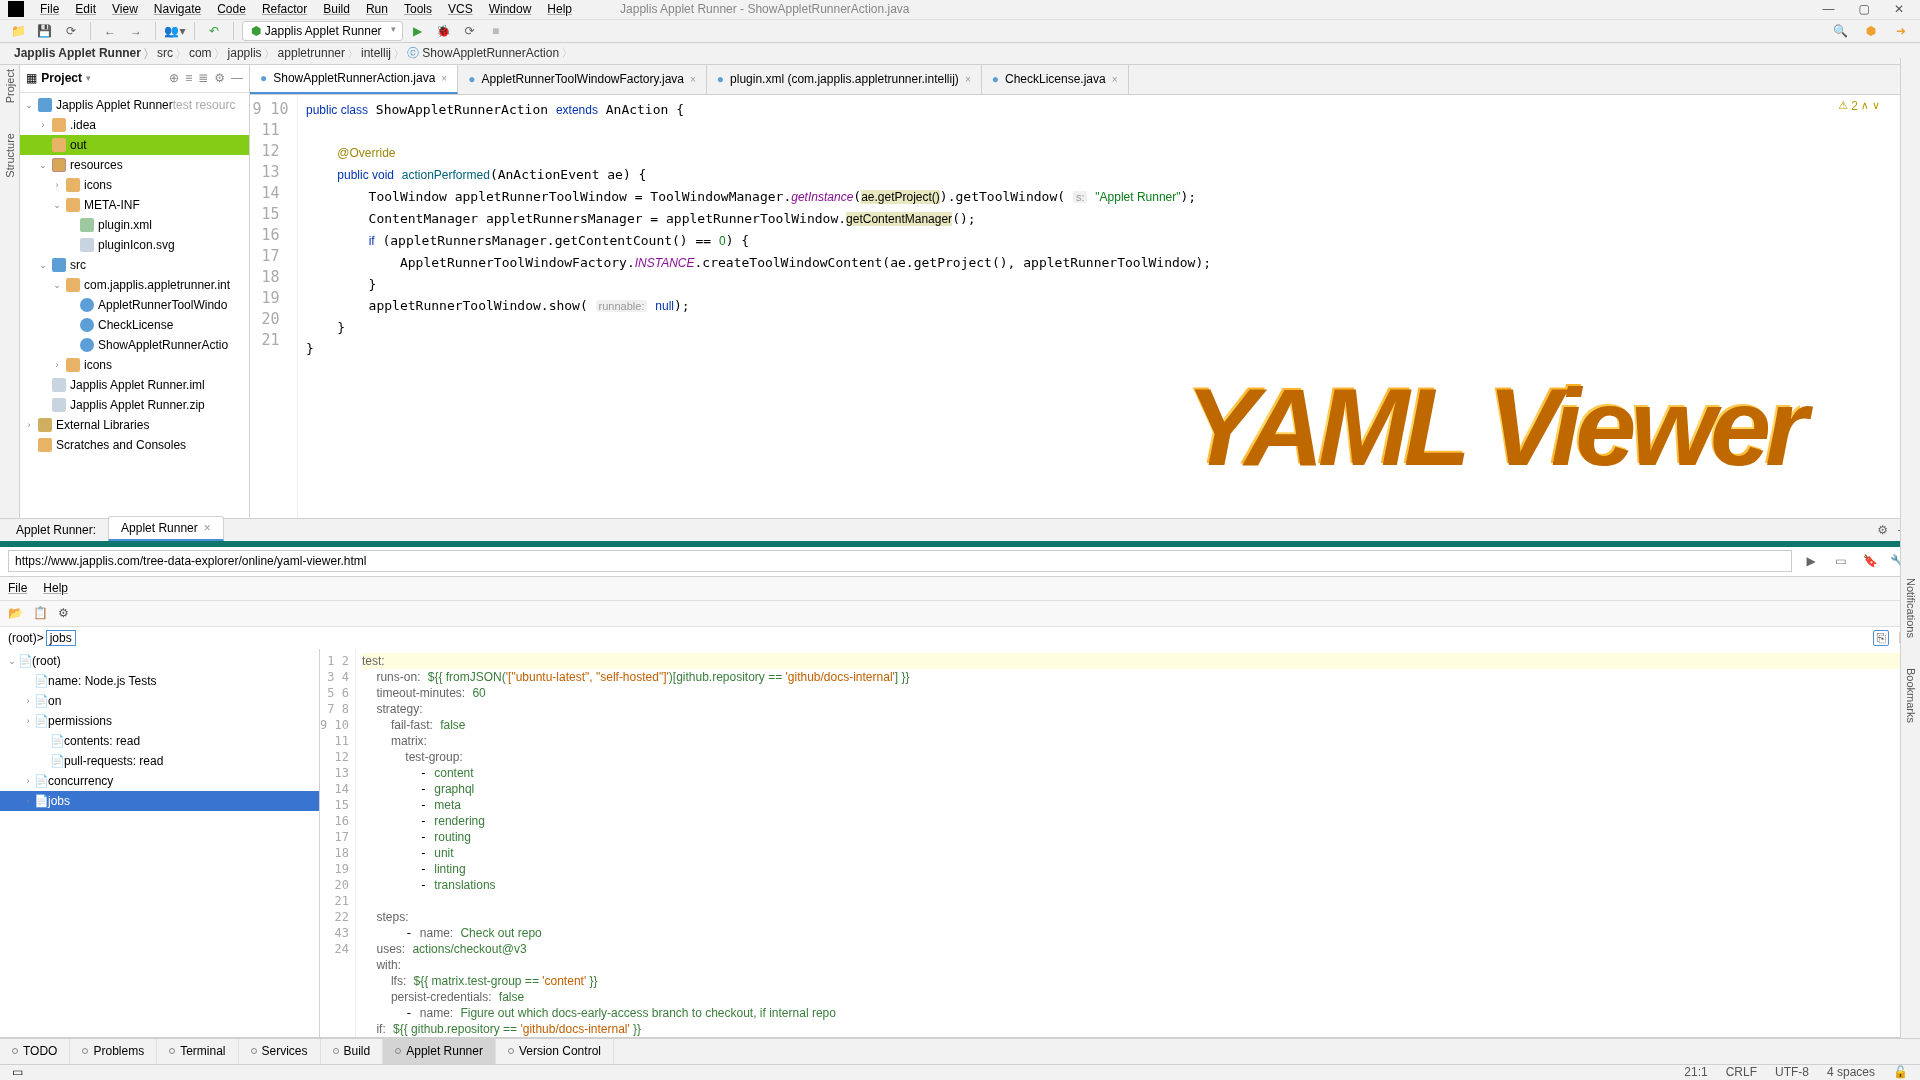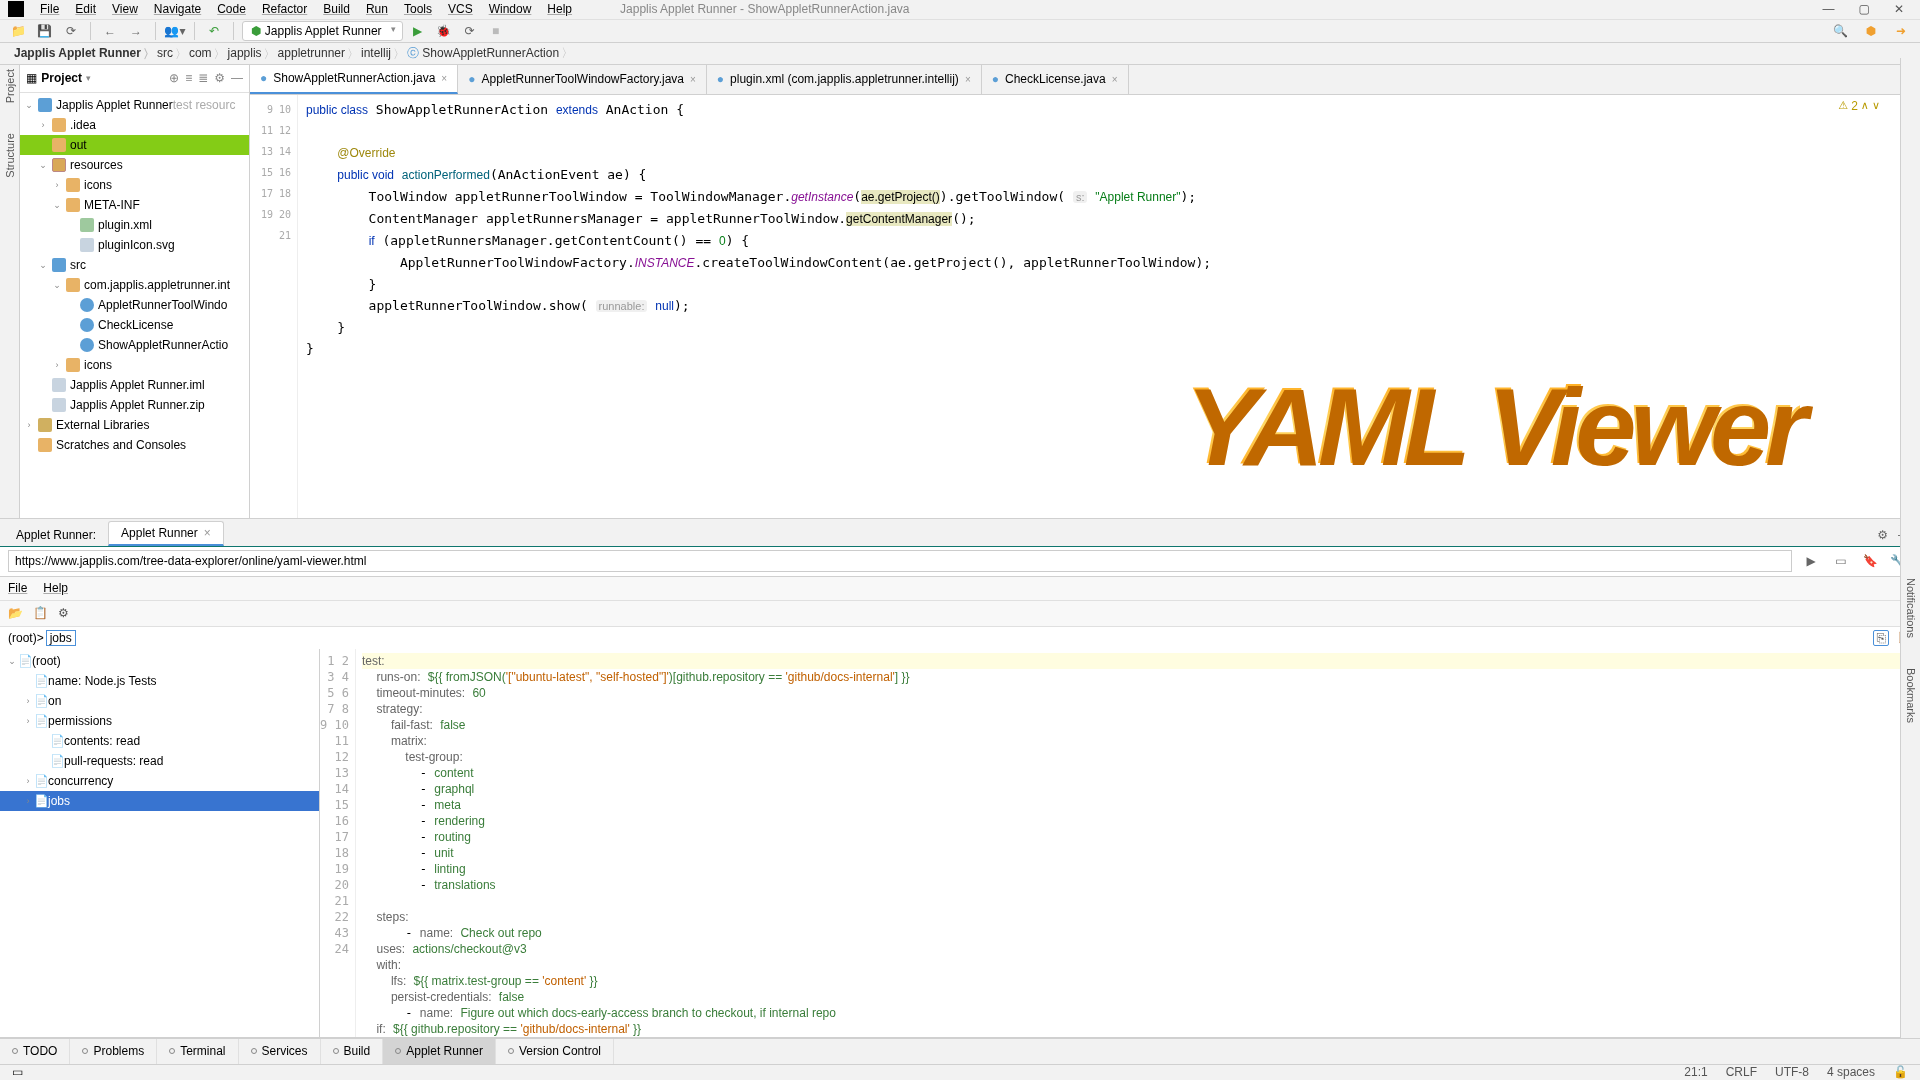--- a/index.html
+++ b/index.html
@@ -36,33 +36,33 @@
 .ico.file { background:#c8d4e0; }
 .ico.java { background:#5c9fd6; border-radius:50%; }
 .ico.xml { background:#9ec99e; }
 .ico.lib { background:#d0b060; }
 .editor { flex:1; display:flex; flex-direction:column; background:#fff; position:relative; }
 .tabs { height:30px; display:flex; align-items:stretch; border-bottom:1px solid #d0d0d0; background:#f2f2f2; }
 .tab { display:flex; align-items:center; padding:0 10px; gap:6px; border-right:1px solid #d0d0d0; cursor:pointer; }
 .tab.active { background:#fff; border-bottom:2px solid #4a90d9; }
 .tab .close { color:#999; font-size:10px; }
 .code-area { flex:1; display:flex; overflow:hidden; position:relative; }
-.gutter { width:48px; background:#fff; border-right:1px solid #eee; text-align:right; padding:4px 6px 0 0; color:#aaa; font-family:"Consolas",monospace; font-size:10px; line-height:21px; }
+.gutter { width:48px; background:#fff; border-right:1px solid #eee; text-align:center; padding:4px 6px 0 0; color:#aaa; font-family:"Consolas",monospace; font-size:15px; line-height:21px; }
 .code { flex:1; padding:4px 0 0 8px; font-family:"Consolas",monospace; font-size:13px; line-height:21px; white-space:pre; position:relative; }
 .kw { color:#0033b3; }
 .ann { color:#9e880d; }
 .mname { color:#00627a; }
 .fld { color:#871094; font-style:italic; }
 .str { color:#067d17; }
 .hint { color:#999; font-size:11px; background:#f0f0f0; padding:0 3px; border-radius:3px; }
 .hl { background:#e8e8c0; }
 .logo-overlay { position:absolute; right:120px; bottom:30px; font-size:110px; font-family:"Arial Rounded MT Bold",Arial; font-weight:bold; background:linear-gradient(#ff9a00,#ffd966,#ff9a00); -webkit-background-clip:text; color:transparent; text-shadow:2px 2px 0 #c06800; letter-spacing:-6px;font-style:italic; }
 .warn-badge { position:absolute; top:4px; right:40px; color:#b89a00; font-size:11px; display:flex; align-items:center; gap:3px; }
 .bottom-panel { flex:1; display:flex; flex-direction:column; background:#f2f2f2; border-bottom:1px solid #d0d0d0; }
-.bp-tabs { height:28px; display:flex; align-items:flex-end; padding-left:8px; gap:4px; border-bottom:1px solid #0f766e; }
+.bp-tabs { height:28px; display:flex; align-items:flex-end; padding-left:8px; gap:4px; border-bottom:6px solid #0f766e; }
 .bp-tab { padding:4px 12px; border:1px solid #d0d0d0; border-bottom:none; background:#ececec; border-radius:3px 3px 0 0; }
 .bp-tab.active { background:#fff; border-bottom:2px solid #4a90d9; }
 .bp-tab .close { color:#999; margin-left:6px; }
 .bp-icons { margin-left:auto; display:flex; gap:10px; padding:4px 10px; color:#666; }
 .url-row { height:30px; display:flex; align-items:center; padding:0 8px; gap:8px; border-bottom:1px solid #d0d0d0; background:#fff; }
 .url-input { flex:1; height:22px; border:1px solid #ccc; padding:0 6px; font-size:12px; }
 .sub-menu { height:24px; display:flex; align-items:center; padding:0 8px; gap:16px; border-bottom:1px solid #e0e0e0; background:#f8f8f8; }
 .sub-menu span { text-decoration:underline; text-decoration-color:rgba(0,0,0,0.3); }
 .sub-tb { height:26px; display:flex; align-items:center; padding:0 8px; gap:10px; border-bottom:1px solid #e0e0e0; background:#f8f8f8; color:#555; }
 .path-row { height:22px; display:flex; align-items:center; padding:0 8px; background:#fff; font-size:11px; }

